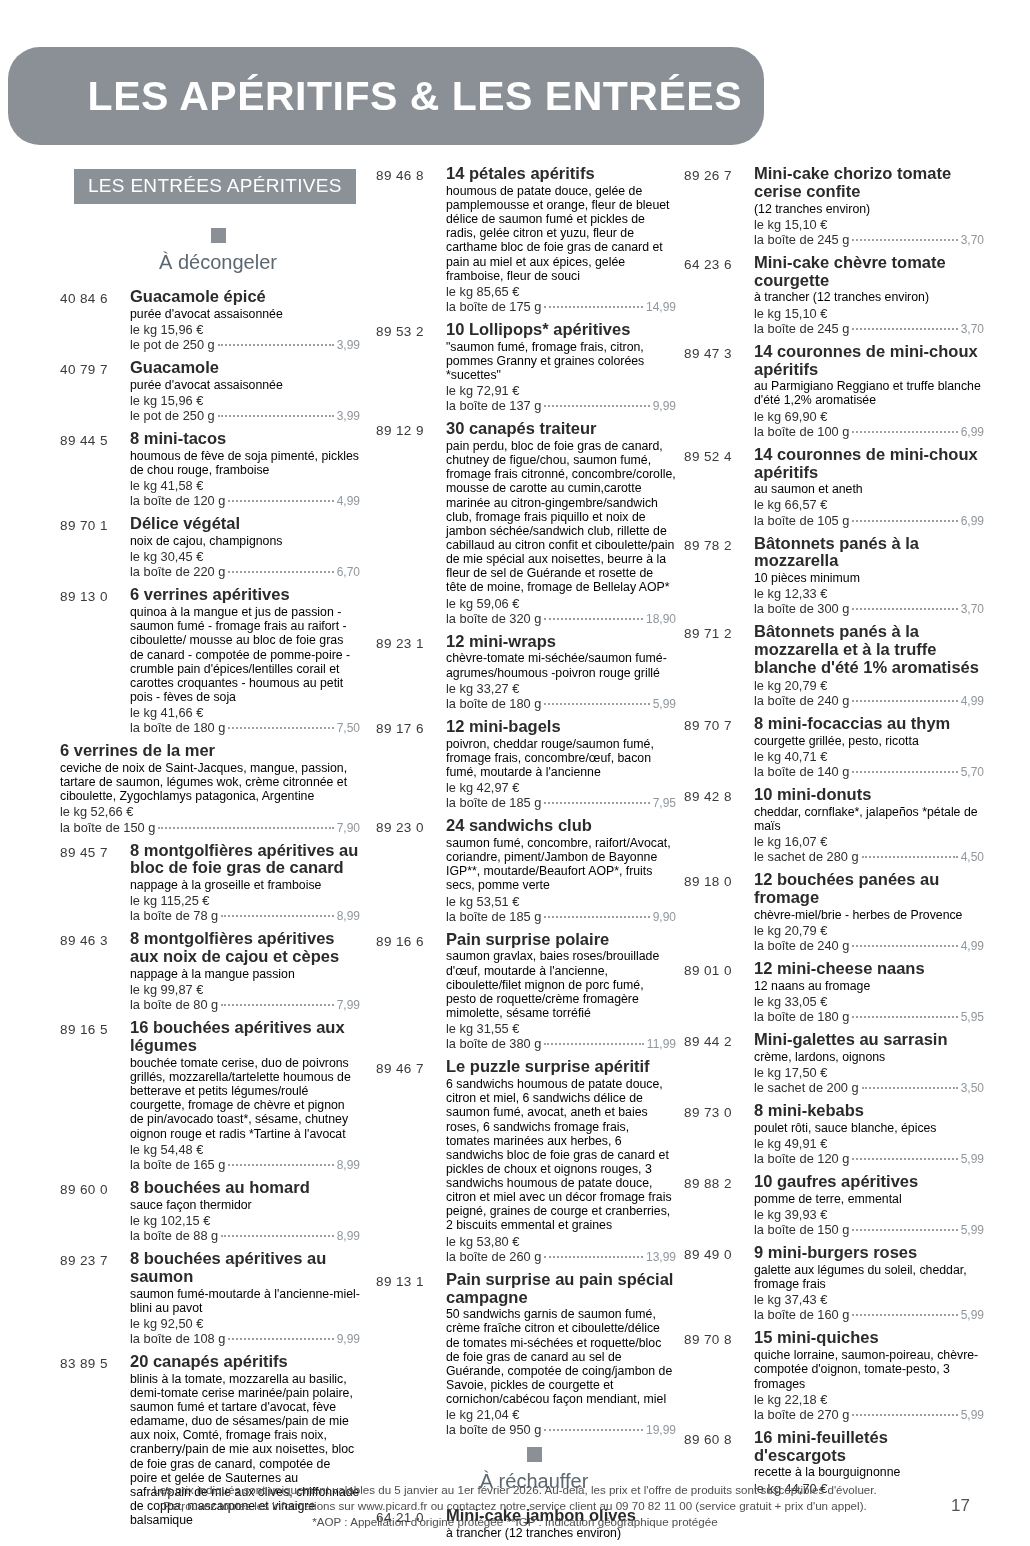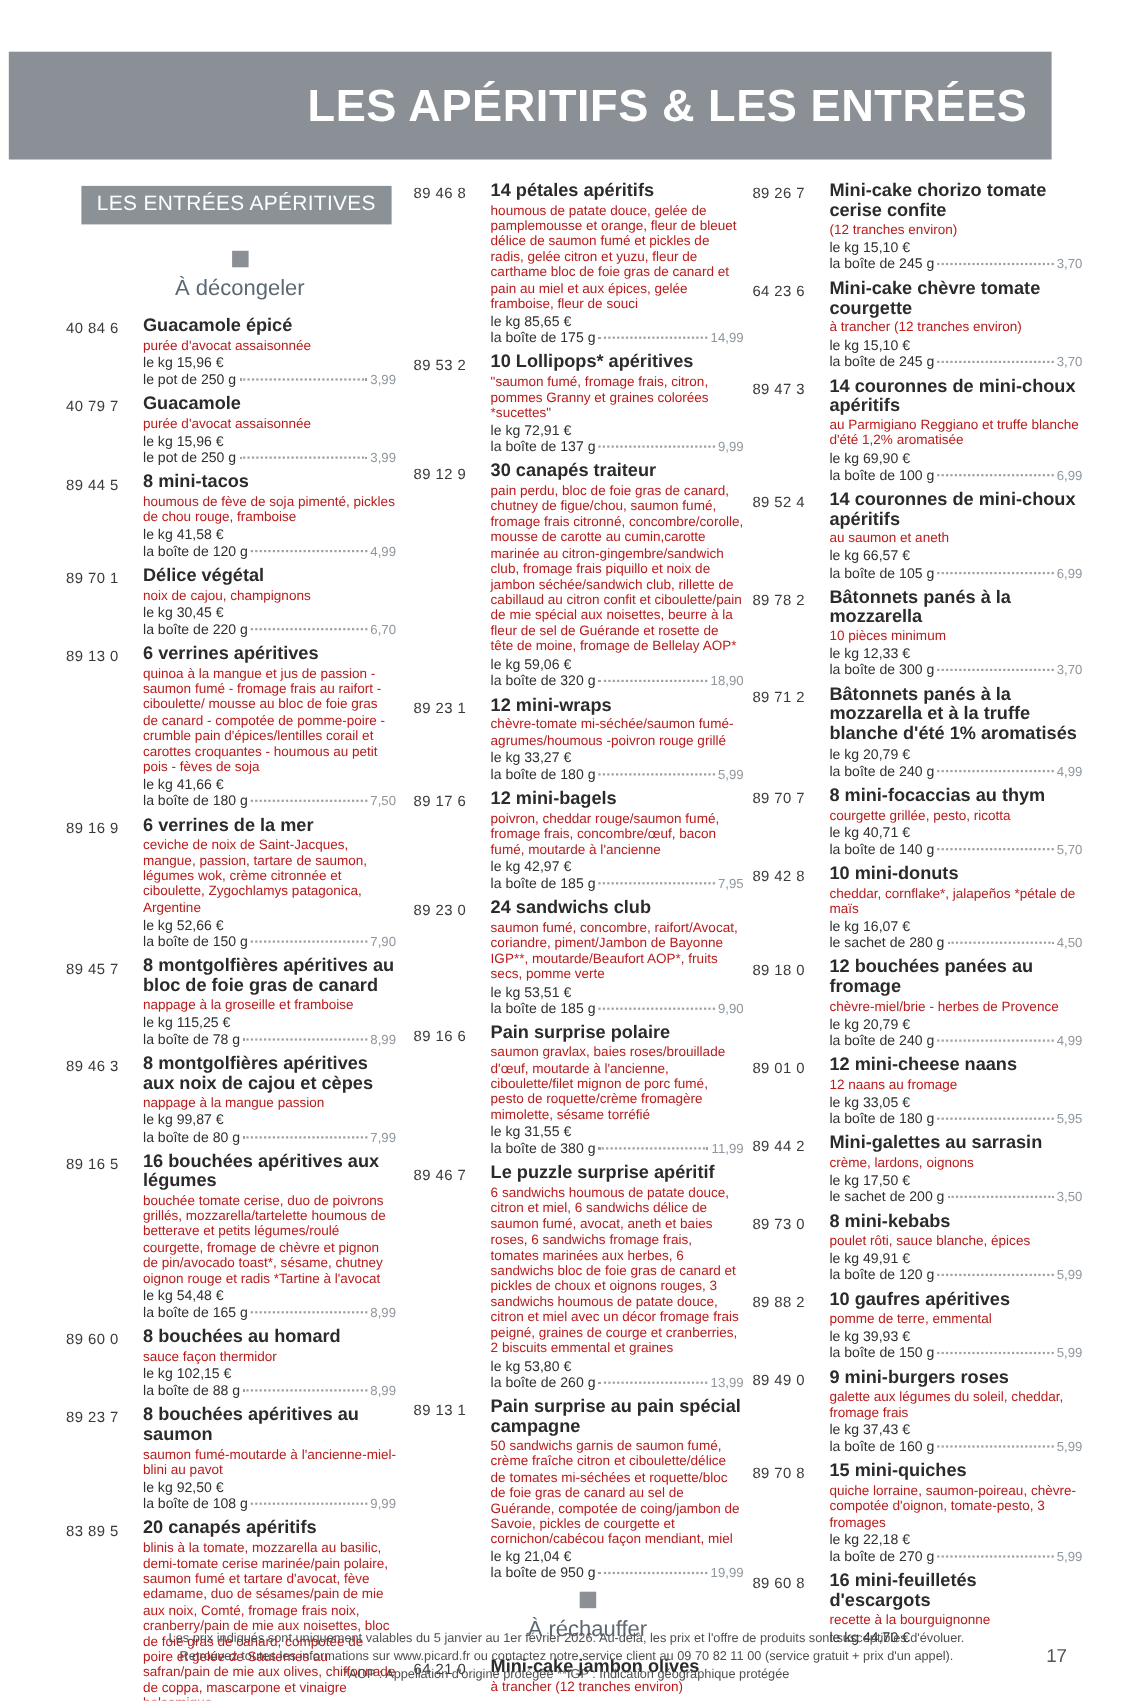--- a/index.html
+++ b/index.html
@@ -2,22 +2,22 @@
 <html lang="fr"><head>
 <meta charset="utf-8">
 <style>
   html,body{margin:0;padding:0;}
   body{
     width:1030px;height:1546px;position:relative;background:#ffffff;
     font-family:"Liberation Sans", sans-serif;color:#2f2f2f;overflow:hidden;
   }
   
   .banner{
-    position:absolute;left:8px;top:47px;width:948px;height:98px;
-    background:#8a9096;display:flex;align-items:center;justify-content:flex-end;
+    position:absolute;left:8px;top:47px;width:756px;height:98px;
+    background:#8a9096;display:flex;align-items:center;justify-content:flex-end;border-radius:32px;
   }
   .banner h1{
     margin:0;padding:0 22px 0 0;color:#ffffff;font-size:41px;font-weight:bold;
     letter-spacing:.5px;
   }
   
   .col{position:absolute;top:165px;width:302px;}
   #col-0{left:60px;}
   #col-1{left:376px;}
   #col-2{left:684px;}
@@ -34,21 +34,21 @@
   .product{display:flex;margin:0 0 7px 0;}
   .product .code{
     flex:0 0 70px;font-size:13.5px;color:#3a3a3a;padding-top:3px;
     letter-spacing:.4px;white-space:nowrap;
   }
   .product .body{flex:1;min-width:0;padding-right:2px;}
   .product .name{
     margin:0;font-size:16.5px;line-height:1.08;font-weight:bold;color:#2b2b2b;
   }
   .product .desc{
-    margin:1px 0 0 0;font-size:12.3px;line-height:1.15;color:#b91c1c;
+    margin:1px 0 0 0;font-size:12.3px;line-height:1.15;color:#000000;
   }
   .product .kg{
     margin:1px 0 0 0;font-size:12.8px;line-height:1.18;color:#2f2f2f;
   }
   .packline{display:flex;align-items:baseline;margin-top:0;}
   .packline .pack{font-size:12.8px;color:#2f2f2f;white-space:nowrap;}
   .packline .dots{
     flex:1;margin:0 3px;border-bottom:2px dotted #9aa0a6;
     transform:translateY(-3px);min-width:8px;
   }
@@ -128,21 +128,20 @@
         <h3 class="name">6 verrines apéritives</h3>
         <p class="desc">quinoa à la mangue et jus de passion - saumon fumé - fromage frais au raifort - ciboulette/ mousse au bloc de foie gras de canard - compotée de pomme-poire - crumble pain d'épices/lentilles corail et carottes croquantes - houmous au petit pois - fèves de soja</p>
         <p class="kg">le kg 41,66 €</p>
         <div class="packline">
           <span class="pack">la boîte de 180 g</span>
           <span class="dots"></span>
           <span class="price">7,50</span>
         </div>
       </div>
     </article><article class="product">
-      <div class="code">89 16 9</div>
       <div class="body">
         <h3 class="name">6 verrines de la mer</h3>
         <p class="desc">ceviche de noix de Saint-Jacques, mangue, passion, tartare de saumon, légumes wok, crème citronnée et ciboulette, Zygochlamys patagonica, Argentine</p>
         <p class="kg">le kg 52,66 €</p>
         <div class="packline">
           <span class="pack">la boîte de 150 g</span>
           <span class="dots"></span>
           <span class="price">7,90</span>
         </div>
       </div>

